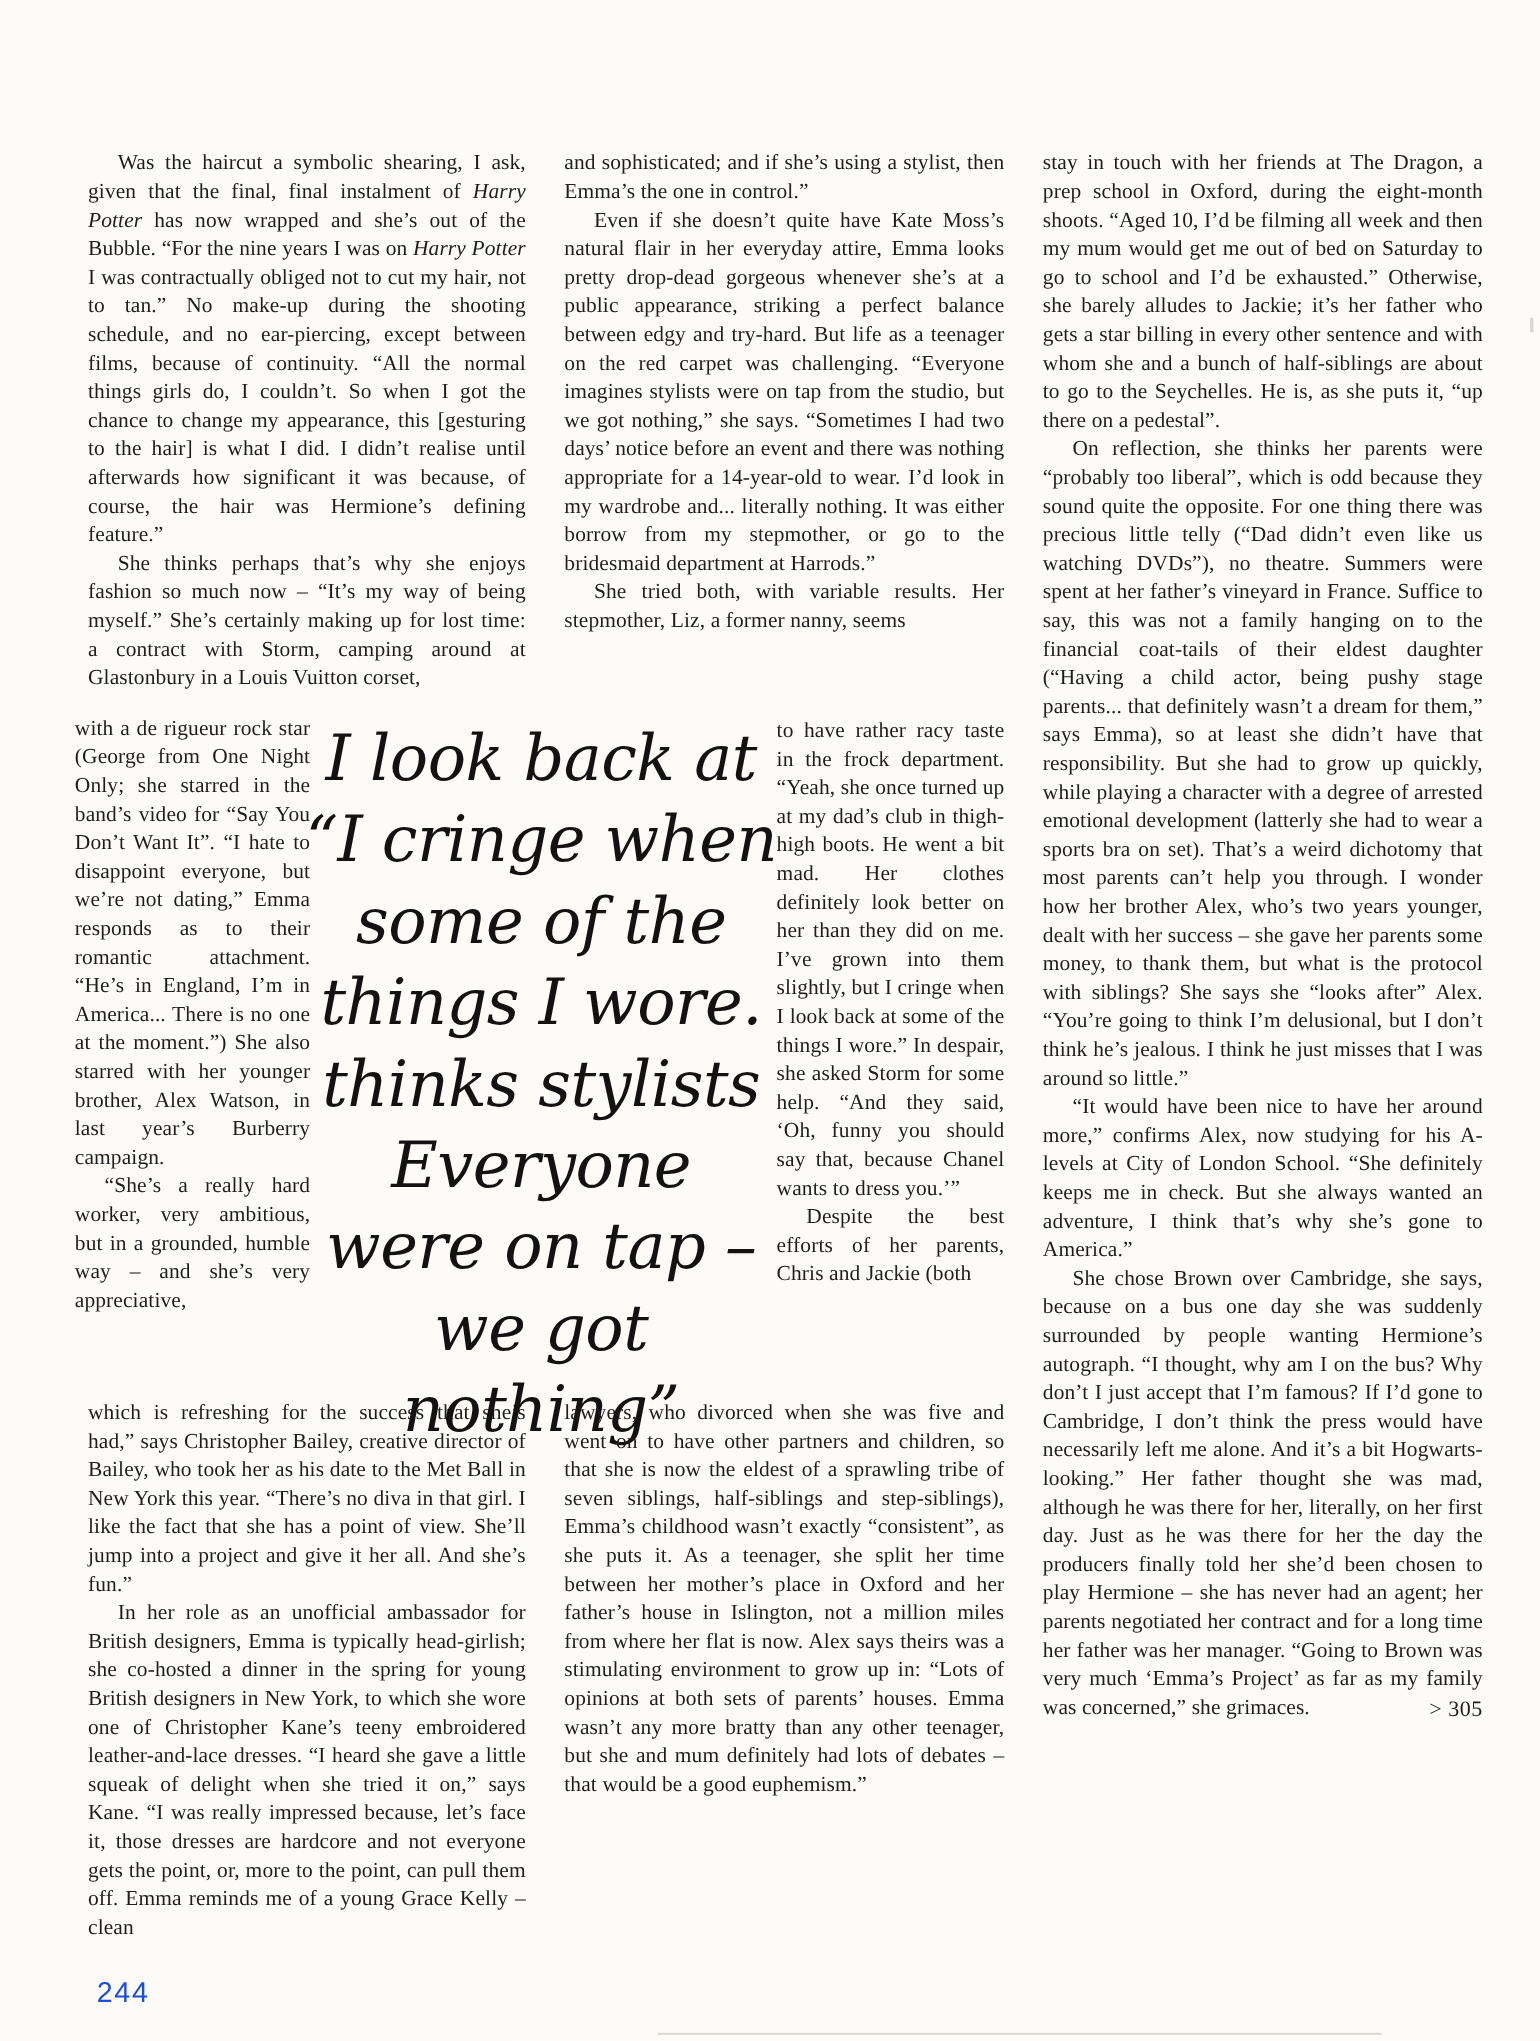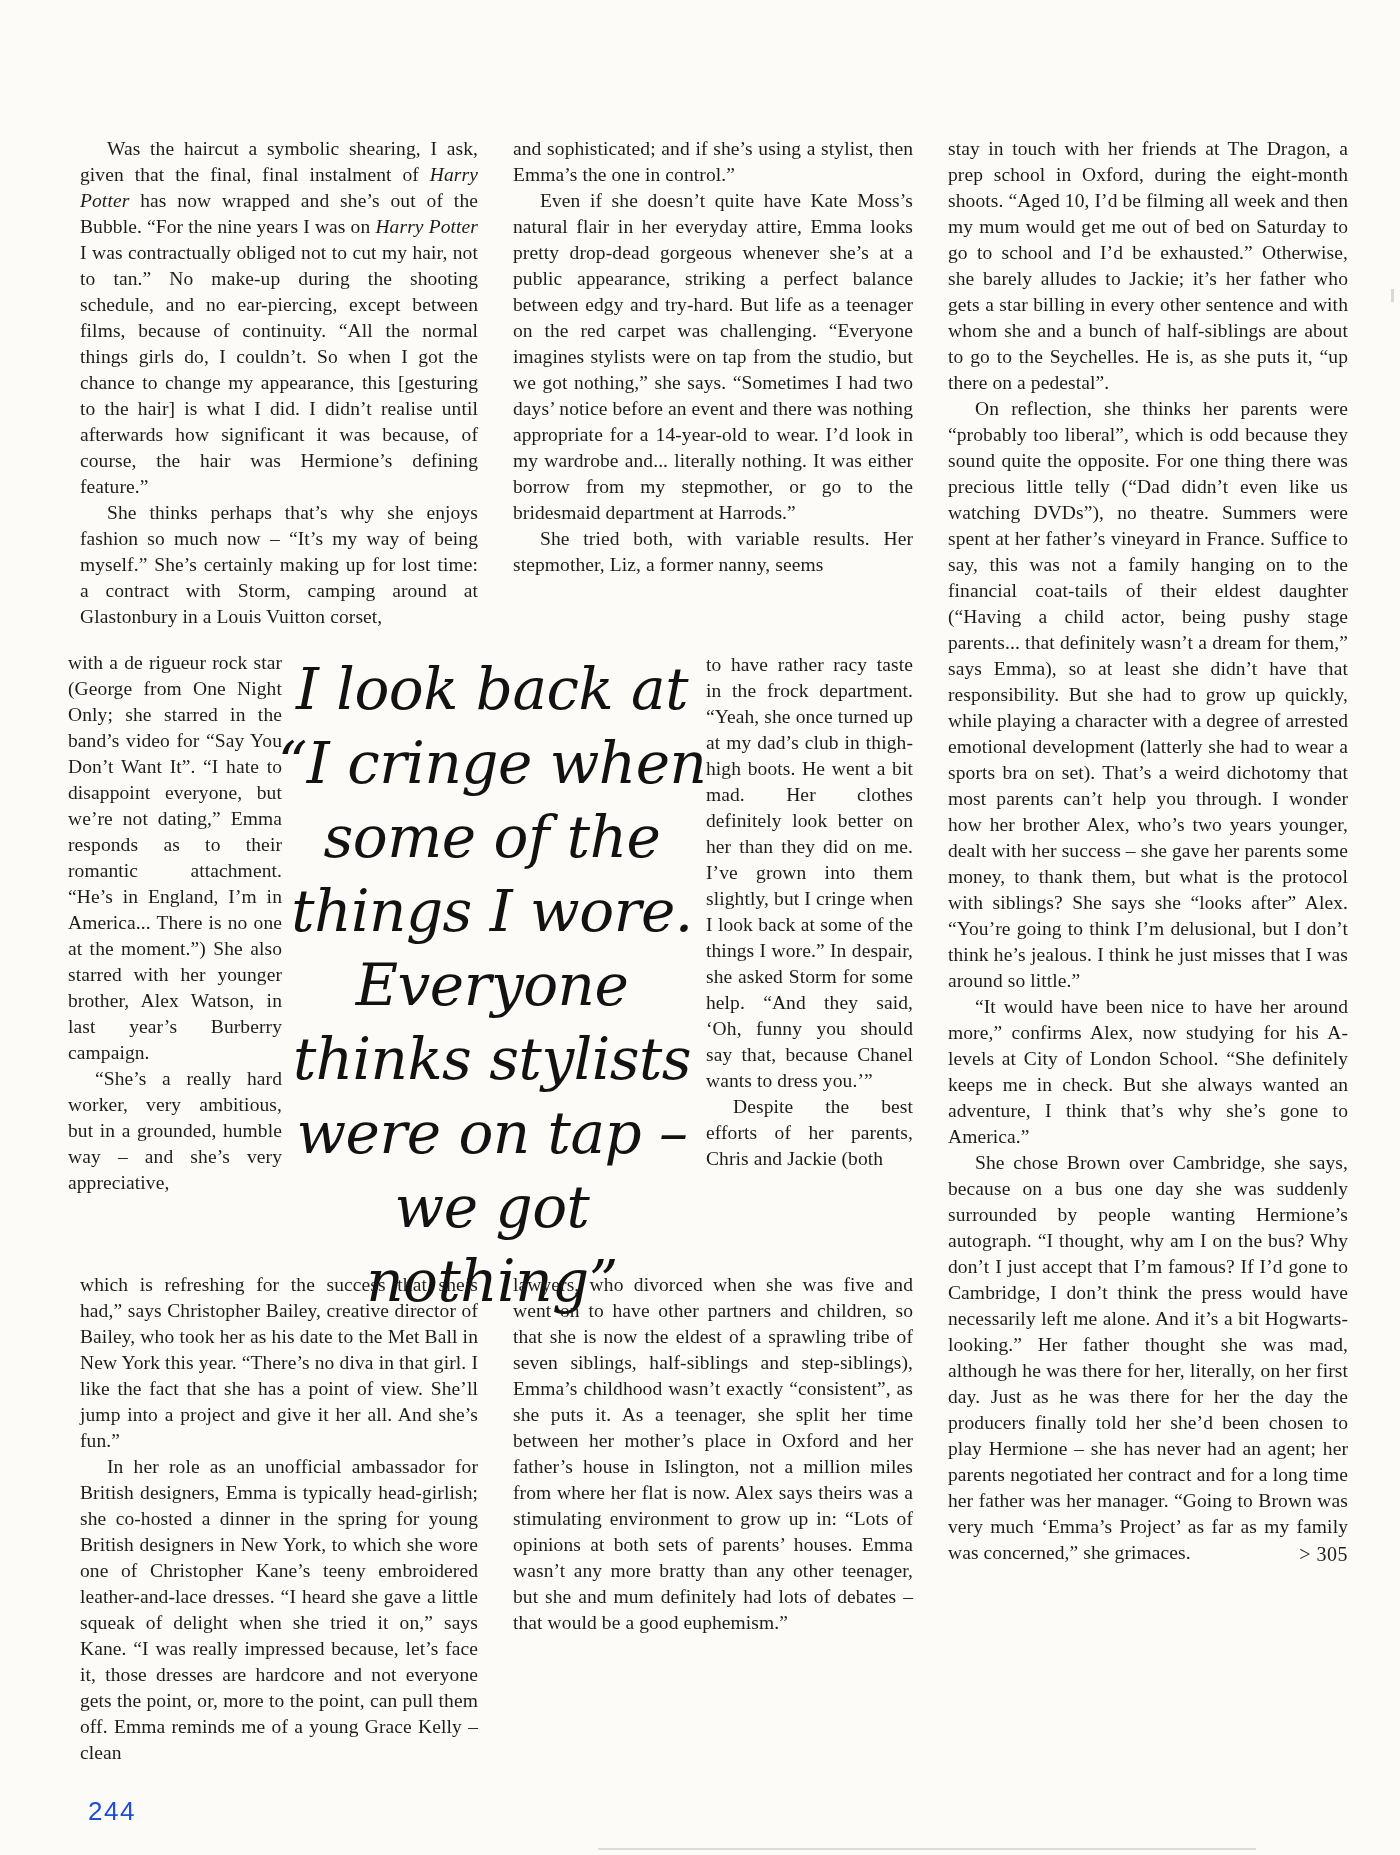--- a/index.html
+++ b/index.html
@@ -74,22 +74,22 @@
   <div class="seg" style="left:80px; top:1272px; width:398px;">
     <p class="para">which is refreshing for the success that she’s had,” says Christopher Bailey, creative director of Bailey, who took her as his date to the Met Ball in New York this year. “There’s no diva in that girl. I like the fact that she has a point of view. She’ll jump into a project and give it her all. And she’s fun.”</p>
     <p class="para ind">In her role as an unofficial ambassador for British designers, Emma is typically head-girlish; she co-hosted a dinner in the spring for young British designers in New York, to which she wore one of Christopher Kane’s teeny embroidered leather-and-lace dresses. “I heard she gave a little squeak of delight when she tried it on,” says Kane. “I was really impressed because, let’s face it, those dresses are hardcore and not everyone gets the point, or, more to the point, can pull them off. Emma reminds me of a young Grace Kelly – clean</p>
   </div>
 
   <div class="pull-quote">
     <div>I look back at</div>
     <div>“I cringe when</div>
     <div>some of the</div>
     <div>things I wore.</div>
+    <div>thinks stylists</div>
     <div>Everyone</div>
-    <div>thinks stylists</div>
     <div>were on tap –</div>
     <div>we got nothing”</div>
   </div>
 
   <div class="seg" style="left:513px; top:136px; width:400px;">
     <p class="para">and sophisticated; and if she’s using a stylist, then Emma’s the one in control.”</p>
     <p class="para ind">Even if she doesn’t quite have Kate Moss’s natural flair in her everyday attire, Emma looks pretty drop-dead gorgeous whenever she’s at a public appearance, striking a perfect balance between edgy and try-hard. But life as a teenager on the red carpet was challenging. “Everyone imagines stylists were on tap from the studio, but we got nothing,” she says. “Sometimes I had two days’ notice before an event and there was nothing appropriate for a 14-year-old to wear. I’d look in my wardrobe and... literally nothing. It was either borrow from my stepmother, or go to the bridesmaid department at Harrods.”</p>
     <p class="para ind">She tried both, with variable results. Her stepmother, Liz, a former nanny, seems</p>
   </div>
 

